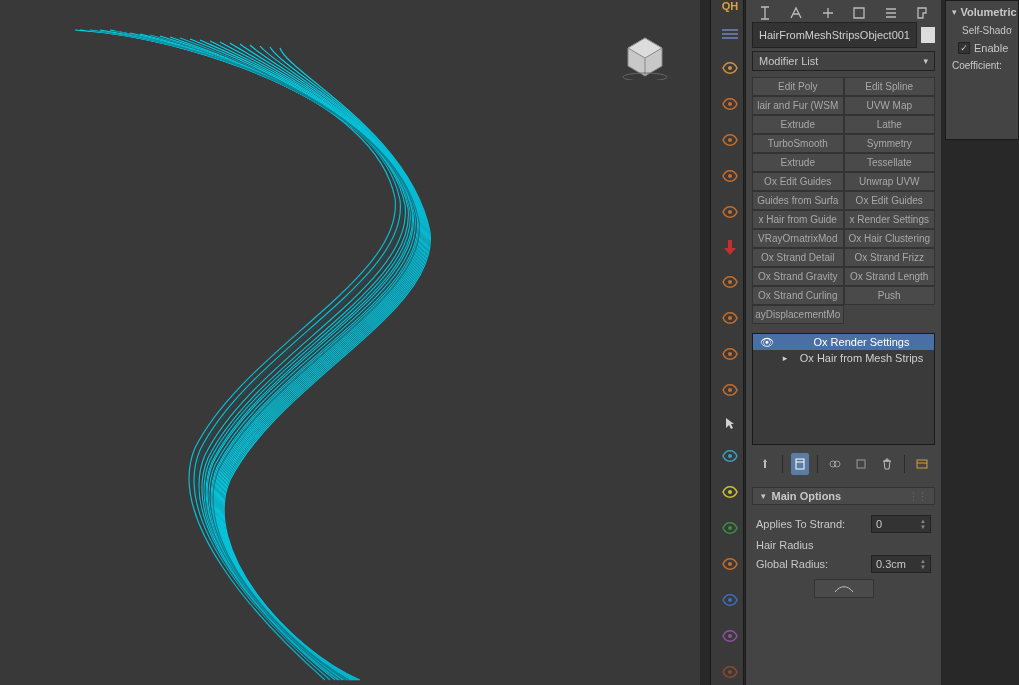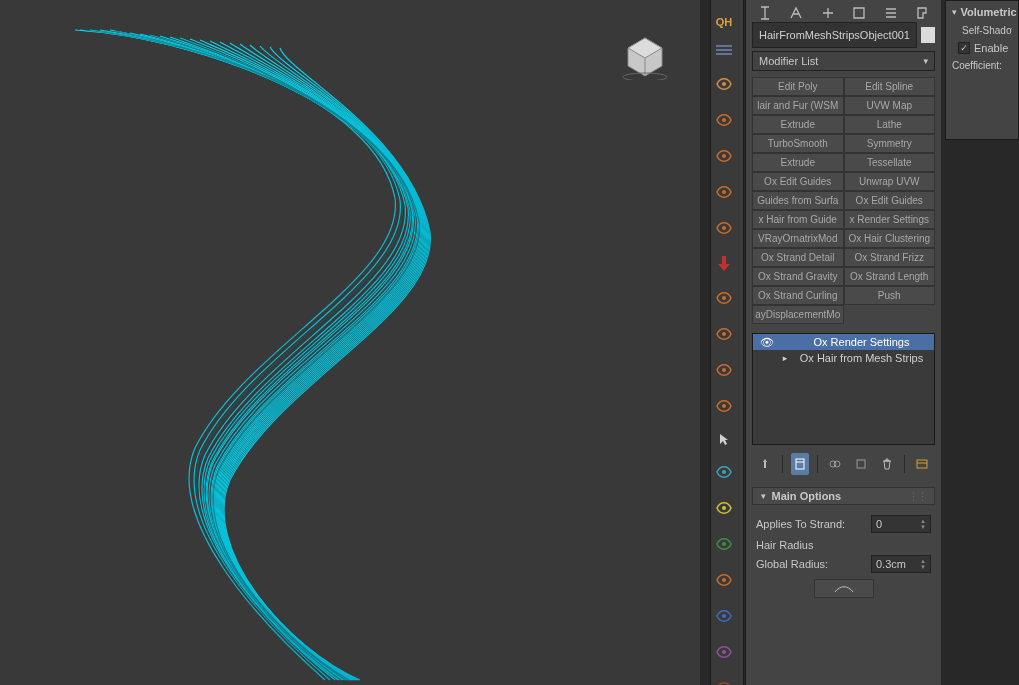--- a/index.html
+++ b/index.html
@@ -2,21 +2,21 @@
 <html><head>
 <meta charset="utf-8">
 <style>
 * { margin: 0; padding: 0; box-sizing: border-box; font-family: "Segoe UI", Tahoma, sans-serif; font-size: 11px; }
 body { background: #282828; color: #c8c8c8; width: 1019px; height: 685px; overflow: hidden; position: relative; }
 
 .viewport { position: absolute; left: 0; top: 0; width: 700px; height: 685px; background: #393939; }
 .viewport svg { width: 100%; height: 100%; }
 .viewcube { position: absolute; right: 30px; top: 30px; width: 50px; height: 50px; }
 
-.toolbar { position: absolute; left: 710px; top: 0; width: 34px; height: 685px; background: #3a3a3a; border-left: 1px solid #1a1a1a; border-right: 1px solid #1a1a1a; display: flex; flex-direction: column; align-items: flex-start; gap: 16px; padding-top: 16px; }
+.toolbar { position: absolute; left: 710px; top: 0; width: 34px; height: 685px; background: #3a3a3a; border-left: 1px solid #1a1a1a; border-right: 1px solid #1a1a1a; display: flex; flex-direction: column; align-items: flex-end; gap: 16px; padding-top: 0; }
 .tool-icon { width: 26px; height: 26px; display: flex; align-items: center; justify-content: center; cursor: pointer; }
 
 .side-panel { position: absolute; left: 745px; top: 0; width: 196px; height: 685px; background: #444444; border-left: 1px solid #1a1a1a; }
 .panel-header-icons { display: flex; gap: 8px; padding: 4px 10px; justify-content: space-between; height: 22px; }
 .hicon { width: 18px; height: 18px; display: flex; align-items: center; justify-content: center; }
 .name-field { margin: 4px 6px; height: 20px; background: #333333; border: 1px solid #222; display: flex; align-items: center; padding: 12px 6px; color: #d0d0d0; }
 .color-swatch { width: 16px; height: 16px; background: #dcdcdc; margin-left: 4px; }
 .modlist { margin: 3px 6px; height: 20px; background: #424242; border: 1px solid #222; display: flex; align-items: center; padding: 0 6px; position: relative; }
 .modlist::after { content: "▾"; position: absolute; right: 6px; font-size: 9px; }
 

